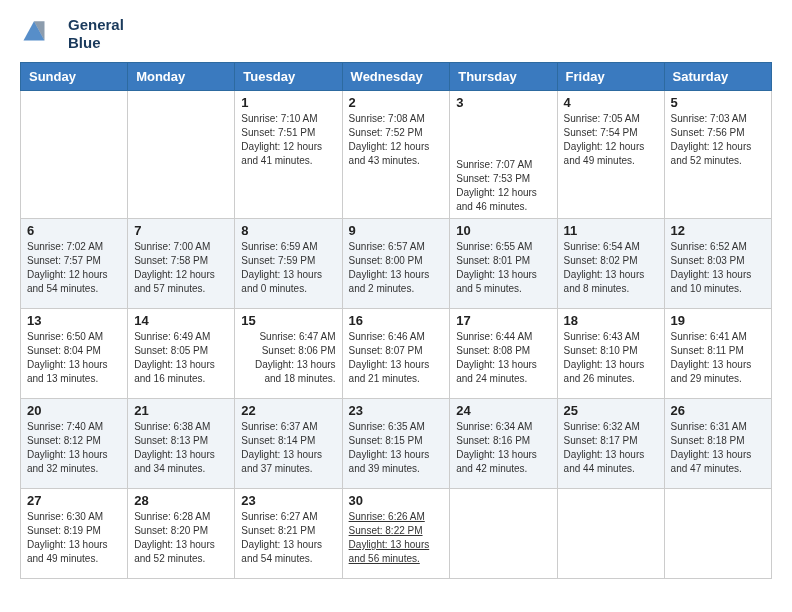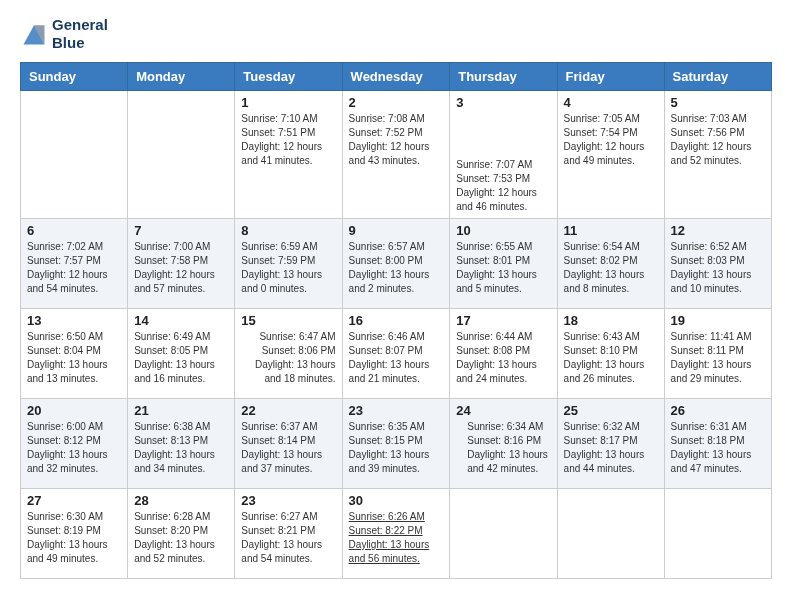--- a/index.html
+++ b/index.html
@@ -11,22 +11,22 @@
       padding: 16px 20px;
     }
     .header-area {
       display: flex;
       justify-content: space-between;
       align-items: flex-start;
       margin-bottom: 10px;
     }
     .logo {
       display: flex;
-      align-items: center;
-      gap: 4px;
+      align-items: flex-start;
+      gap: 20px;
     }
     .logo-text {
       font-size: 15px;
       font-weight: bold;
       color: #1a3a5c;
       line-height: 1.2;
     }
     .logo-text span {
       display: block;
     }
@@ -235,29 +235,29 @@
 Daylight: 13 hours and 24 minutes.</div>
         </td>
         <td>
           <div class="cell-day">18</div>
           <div class="cell-info" style="white-space: pre-line;">Sunrise: 6:43 AM
 Sunset: 8:10 PM
 Daylight: 13 hours and 26 minutes.</div>
         </td>
         <td>
           <div class="cell-day">19</div>
-          <div class="cell-info" style="white-space: pre-line;">Sunrise: 11:41 AM
+          <div class="cell-info" style="white-space: pre-line;">Sunrise: 6:41 AM
 Sunset: 8:11 PM
 Daylight: 13 hours and 29 minutes.</div>
         </td>
       </tr>
       <tr>
         <td>
           <div class="cell-day">20</div>
-          <div class="cell-info" style="white-space: pre-line;">Sunrise: 6:00 AM
+          <div class="cell-info" style="white-space: pre-line;">Sunrise: 7:40 AM
 Sunset: 8:12 PM
 Daylight: 13 hours and 32 minutes.</div>
         </td>
         <td>
           <div class="cell-day">21</div>
           <div class="cell-info" style="white-space: pre-line;">Sunrise: 6:38 AM
 Sunset: 8:13 PM
 Daylight: 13 hours and 34 minutes.</div>
         </td>
         <td>
@@ -267,21 +267,21 @@
 Daylight: 13 hours and 37 minutes.</div>
         </td>
         <td>
           <div class="cell-day">23</div>
           <div class="cell-info" style="white-space: pre-line;">Sunrise: 6:35 AM
 Sunset: 8:15 PM
 Daylight: 13 hours and 39 minutes.</div>
         </td>
         <td>
           <div class="cell-day">24</div>
-          <div class="cell-info" style="white-space: pre-line; margin-left: 11px;">Sunrise: 6:34 AM
+          <div class="cell-info" style="white-space: pre-line;">Sunrise: 6:34 AM
 Sunset: 8:16 PM
 Daylight: 13 hours and 42 minutes.</div>
         </td>
         <td>
           <div class="cell-day">25</div>
           <div class="cell-info" style="white-space: pre-line;">Sunrise: 6:32 AM
 Sunset: 8:17 PM
 Daylight: 13 hours and 44 minutes.</div>
         </td>
         <td>

